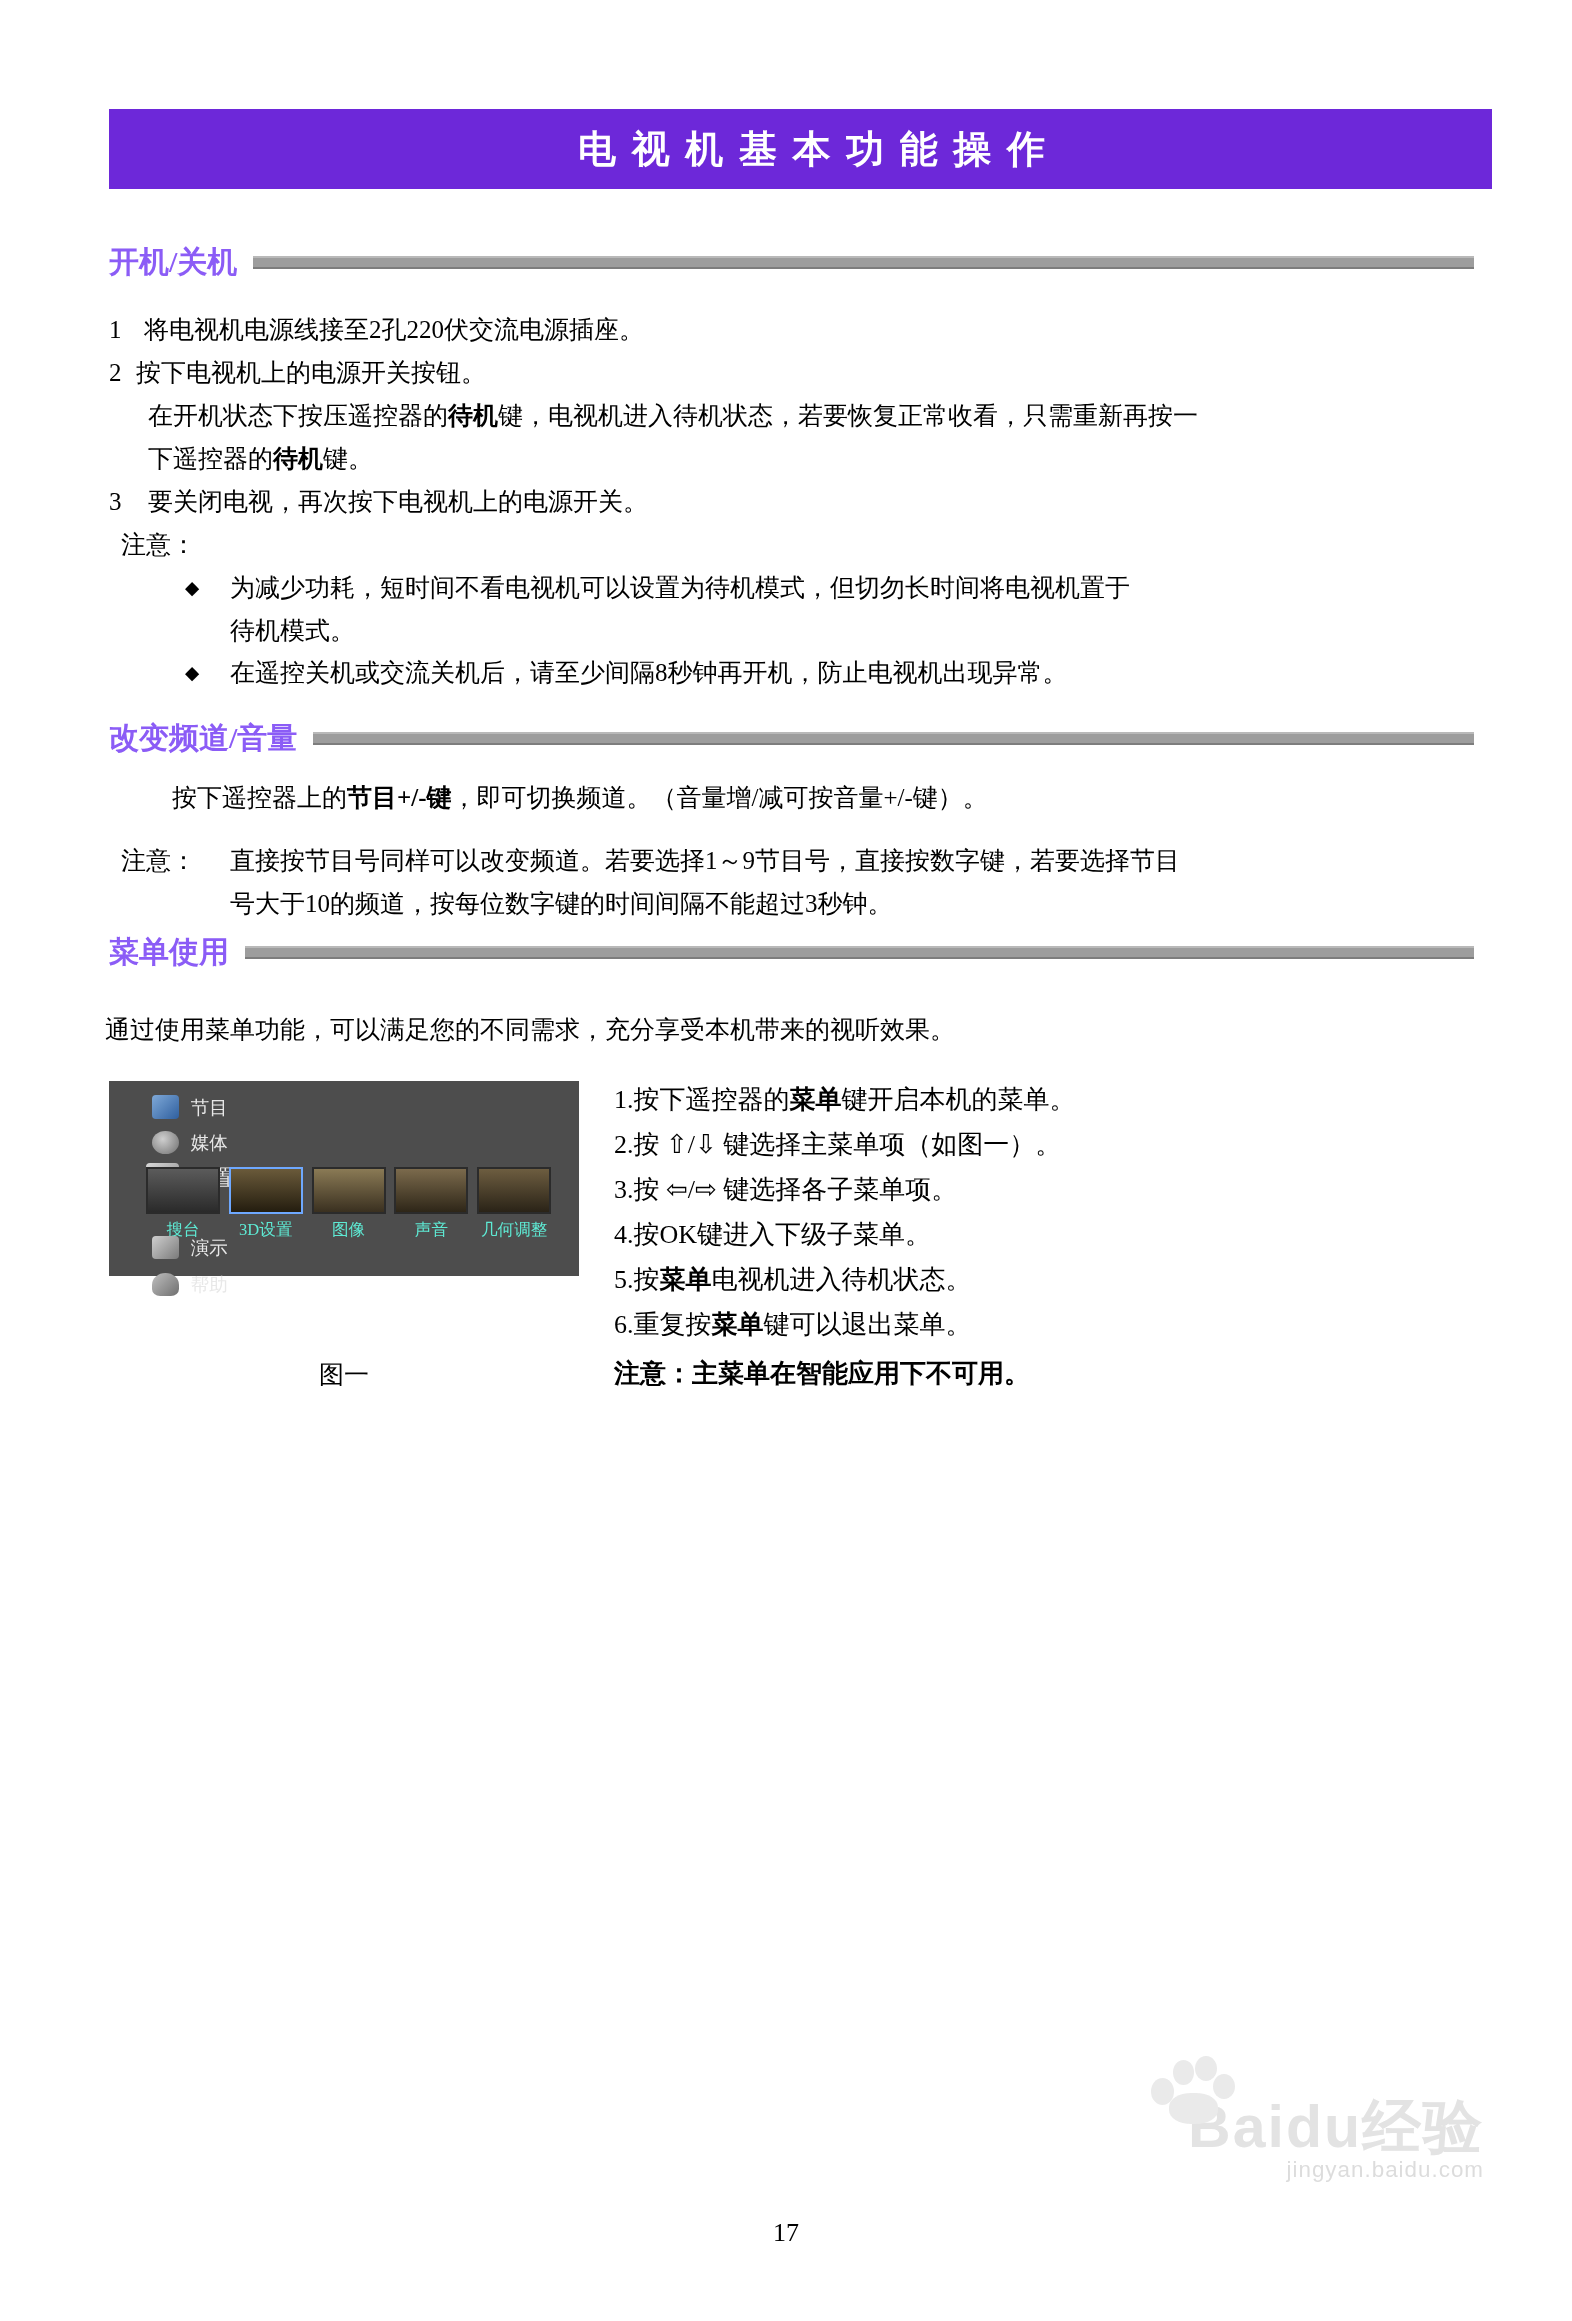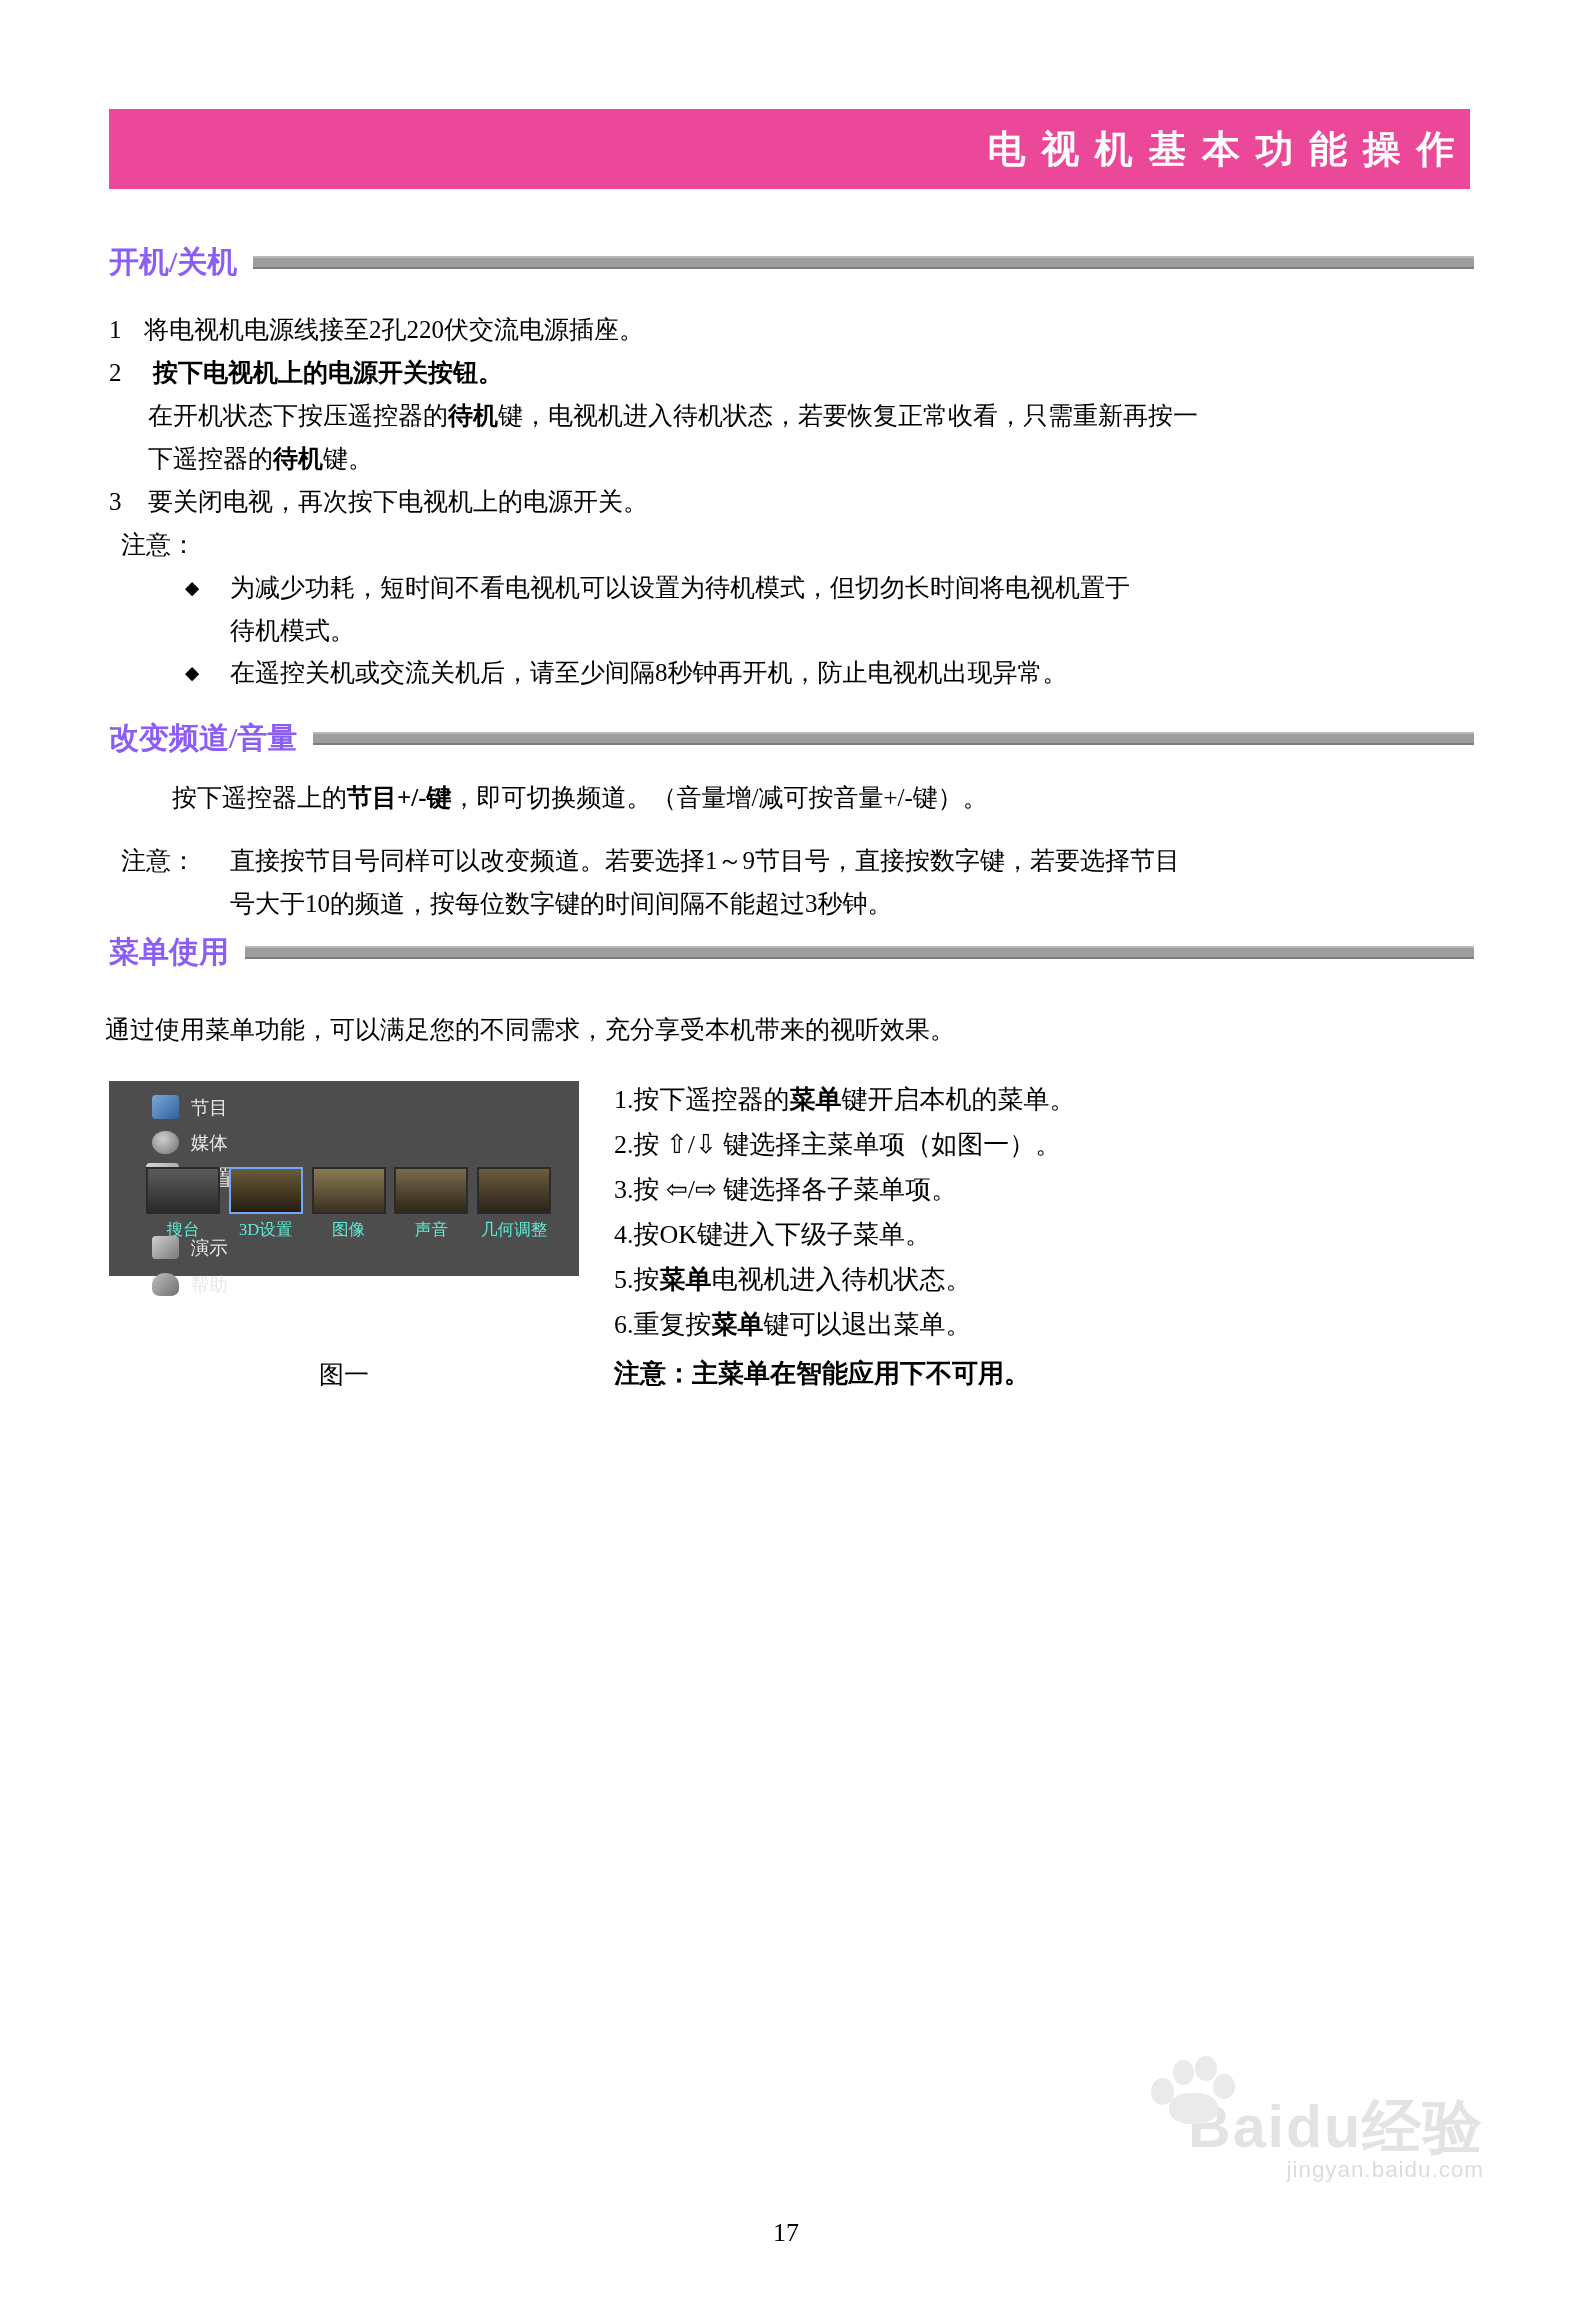--- a/index.html
+++ b/index.html
@@ -22,24 +22,25 @@
     box-sizing: border-box;
   }
 
   
   .banner {
     position: absolute;
     left: 109px;
     top: 109px;
     width: 1361px;
     height: 80px;
-    background: #ec4899;
+    background: #6d28d9;
     display: flex;
     align-items: center;
-    justify-content: flex-end;
+    justify-content: center;
+    padding-left: 22px;
   }
   .banner-title {
     font-family: "Liberation Serif", serif;
     font-size: 38px;
     font-weight: bold;
     letter-spacing: 15.6px;
     color: #ffffff;
     text-indent: 15.6px;
   }
 
@@ -237,21 +238,21 @@
 
   <div class="section-head" style="left:109px; top:242px;">
     <span class="label">开机/关机</span>
     <span class="rule"></span>
   </div>
 
   <div class="num" style="left:109px; top:308px;">1</div>
   <div class="txt" style="left:144px; top:308px; width:1307px;">将电视机电源线接至2孔220伏交流电源插座。</div>
 
   <div class="num" style="left:109px; top:351px;">2</div>
-  <div class="txt" style="left:153px; top:351px; width:1307px;font-weight:bold;">按下电视机上的电源开关按钮。</div>
+  <div class="txt" style="left:136px; top:351px; width:1307px;">按下电视机上的电源开关按钮。</div>
 
   <div class="txt" style="left:148px; top:437px; width:1317px;"><span>下遥控器的</span><span class="b">待机</span><span>键。</span></div>
 
   <div class="txt" style="left:148px; top:394px; width:1317px;"><span>在开机状态下按压遥控器的</span><span class="b">待机</span><span>键，电视机进入待机状态，若要恢复正常收看，只需重新再按一</span></div>
 
   <div class="num" style="left:109px; top:480px;">3</div>
   <div class="txt" style="left:148px; top:480px; width:1307px;">要关闭电视，再次按下电视机上的电源开关。</div>
 
   <div class="txt" style="left:121px; top:523px;">注意：</div>
 

